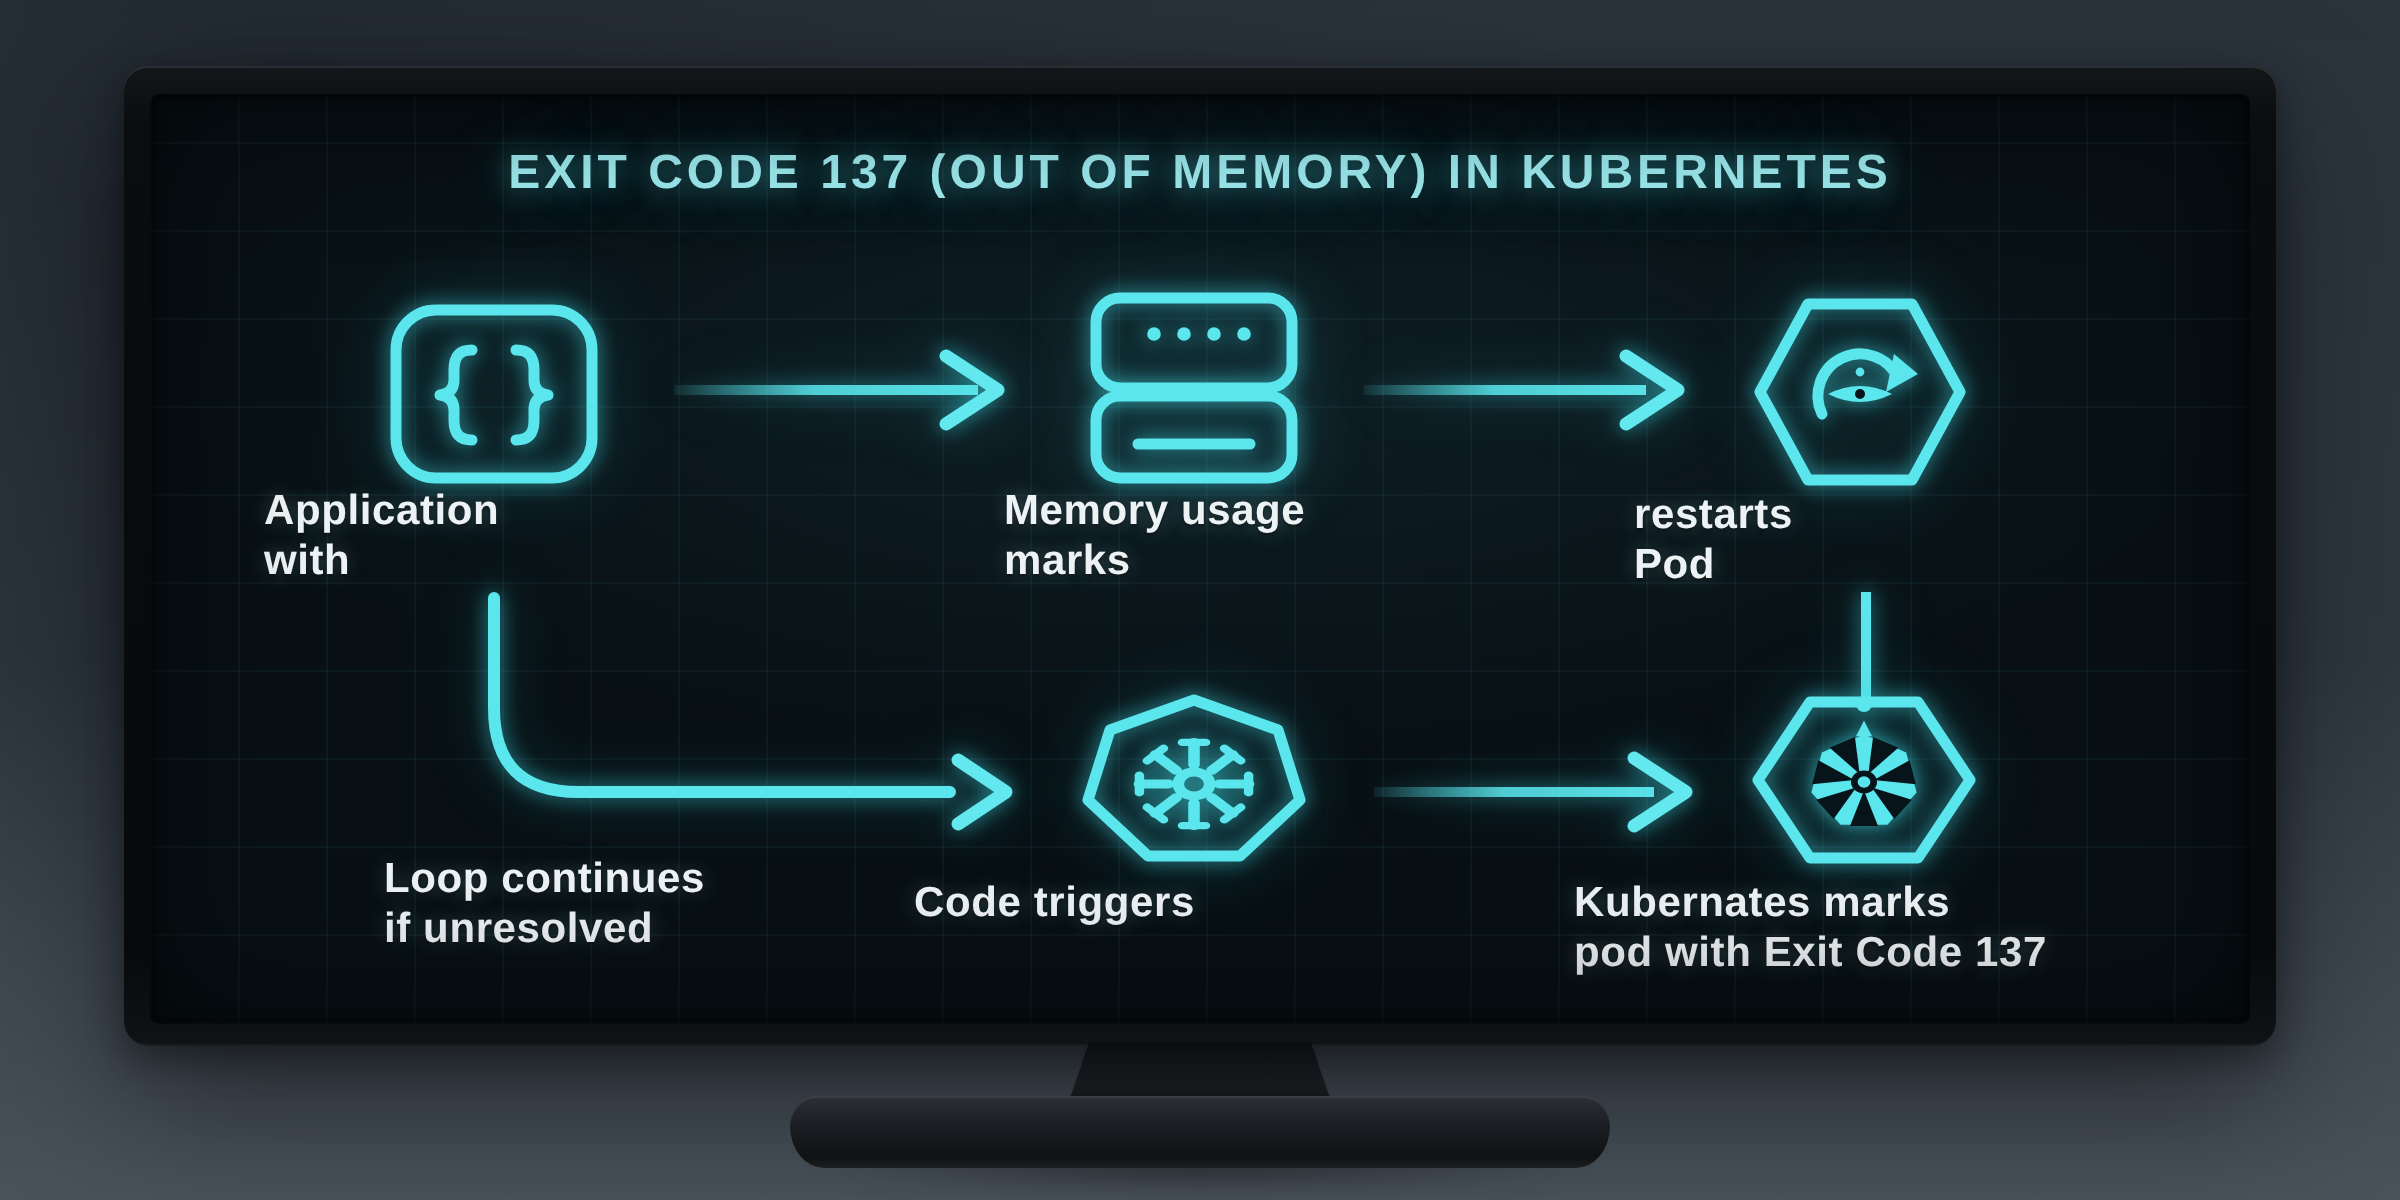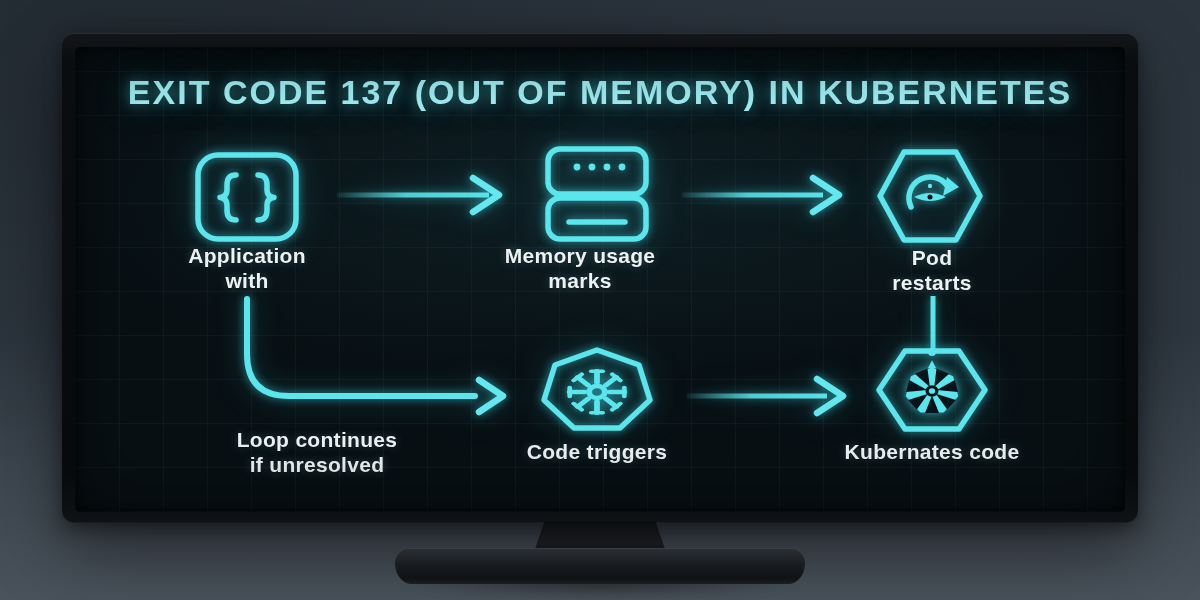--- a/index.html
+++ b/index.html
@@ -28,30 +28,30 @@
   
   .screen{position:absolute;left:75px;top:47px;width:1050px;height:465px;border-radius:5px;overflow:hidden;
     background-color:#081014;
     background-image:
       radial-gradient(70% 55% at 50% 32%, rgba(46,104,116,0.17), rgba(0,0,0,0) 72%),
       repeating-linear-gradient(0deg, rgba(96,200,210,0.055) 0 1px, rgba(0,0,0,0) 1px 44px),
       repeating-linear-gradient(90deg, rgba(96,200,210,0.055) 0 1px, rgba(0,0,0,0) 1px 44px);}
   .screen::after{content:"";position:absolute;inset:0;pointer-events:none;
     box-shadow:inset 0 0 70px rgba(0,0,0,0.6), inset 0 0 8px rgba(0,0,0,0.8);}
   .diagram-title{position:absolute;top:26px;left:0;width:100%;text-align:center;
-    font-weight:700;font-size:34px;letter-spacing:2px;color:#9feef3;
+    font-weight:700;font-size:24px;letter-spacing:2px;color:#9feef3;
     text-shadow:0 0 14px rgba(86,225,235,0.55), 0 0 34px rgba(60,200,215,0.35);}
   
   .icon{position:absolute;filter:drop-shadow(0 0 5px rgba(70,225,235,0.65)) drop-shadow(0 0 16px rgba(35,175,190,0.35));}
   .st{fill:none;stroke:#5ae6ec;stroke-width:5.5;stroke-linecap:round;stroke-linejoin:round;}
   .fl{fill:#5ae6ec;stroke:none;}
   .dk{fill:#07141a;stroke:none;}
   .overlay{position:absolute;left:0;top:0;
     filter:drop-shadow(0 0 5px rgba(64,220,230,0.6)) drop-shadow(0 0 14px rgba(35,175,190,0.3));}
-  .label{position:absolute;text-align:center;color:#edf2f4;font-weight:700;font-size:21px;line-height:25px;
+  .label{position:absolute;color:#edf2f4;font-weight:700;font-size:21px;line-height:25px;
     letter-spacing:0.3px;text-shadow:0 0 10px rgba(175,235,240,0.28), 0 1px 2px rgba(0,0,0,0.65);}
   .label span{display:block;}
 </style>
 </head>
 <body>
 
 <div class="scene">
   <div class="monitor-frame"></div>
   <div class="stand-neck"></div>
   <div class="floor-shadow"></div>
@@ -110,36 +110,36 @@
 
     <svg class="icon" style="left:469px;top:98px" width="106" height="98" viewBox="0 0 106 98">
       <rect class="st" x="4" y="4" width="98" height="45" rx="12"></rect>
       <rect class="st" x="4" y="53" width="98" height="41" rx="12"></rect>
       <circle class="fl" cx="33" cy="22" r="3.4"></circle>
       <circle class="fl" cx="48" cy="22" r="3.4"></circle>
       <circle class="fl" cx="63" cy="22" r="3.4"></circle>
       <circle class="fl" cx="78" cy="22" r="3.4"></circle>
       <line class="st" x1="25" y1="77" x2="81" y2="77"></line>
     </svg>
-    <div class="label" style="left:390px;top:196px;width:230px">
+    <div class="label" style="left:427px;top:196px;width:230px">
       <span>Memory usage</span>
       <span>marks</span>
     </div>
 
     <svg class="icon" style="left:800px;top:100px" width="110" height="98" viewBox="0 0 110 98">
       <polygon class="st" stroke-width="6" points="29,5 81,5 105,49 81,93 29,93 5,49"></polygon>
       <path class="st" stroke-width="5" d="M36 60 A21 21 0 1 1 74 42"></path>
       <path class="fl" d="M72 30 L84 40 L68 49 Z"></path>
       <path class="fl" d="M39 50 Q55 42 71 50 Q55 58 39 50 Z"></path>
       <circle class="dk" cx="55" cy="50" r="2.5"></circle>
       <circle class="fl" cx="55" cy="39" r="2.2"></circle>
     </svg>
     <div class="label" style="left:742px;top:198px;width:230px">
+      <span>restarts</span>
       <span>Pod</span>
-      <span>restarts</span>
     </div>
 
     <div class="label" style="left:117px;top:380px;width:250px">
       <span>Loop continues</span>
       <span>if unresolved</span>
     </div>
 
     <svg class="icon" style="left:464px;top:299px" width="116" height="90" viewBox="0 0 116 90">
       <polygon class="st" stroke-width="6" points="58,4 100,19 111,54 81,82 35,82 5,54 16,19"></polygon>
       <g transform="translate(58,46) scale(1.05,0.8)">
@@ -211,17 +211,18 @@
             </g>
           <g transform="rotate(334.3)">
               <path d="M0 -5 L-7 -25 L7 -25 Z"></path>
             </g>
         </g>
         <circle class="dk" cx="0" cy="0" r="6.5"></circle>
         <circle class="fl" cx="0" cy="0" r="3.2"></circle>
       </g>
     </svg>
     <div class="label" style="left:712px;top:392px;width:290px">
-      <span>Kubernates code</span>
+      <span>Kubernates marks</span>
+      <span>pod with Exit Code 137</span>
     </div>
 
   </div>
 </div>
 
 </body></html>

